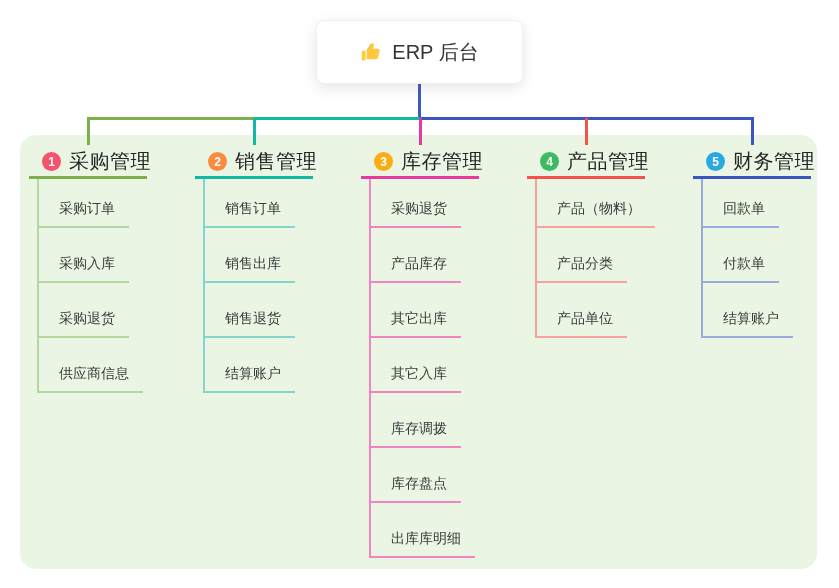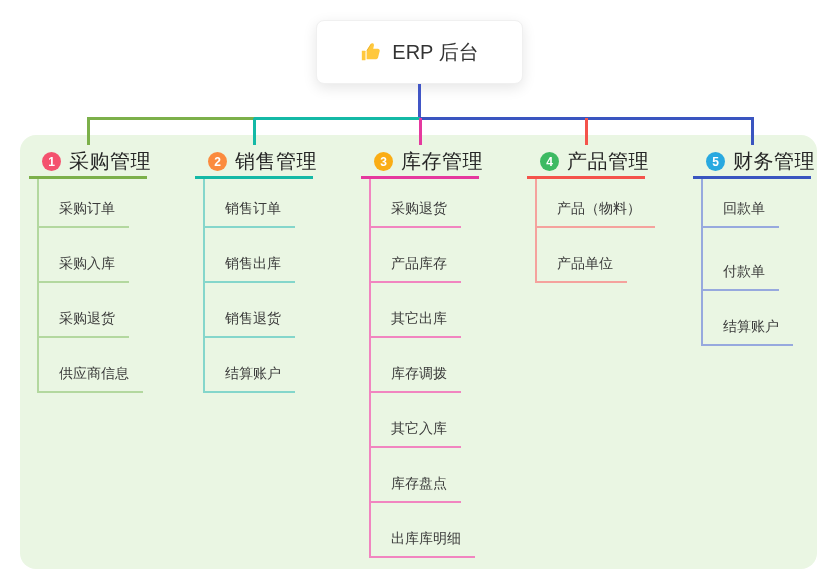--- a/index.html
+++ b/index.html
@@ -106,45 +106,46 @@
         <div class="drop" style="background: rgb(229, 57, 158);"></div>
         <div class="bhead">
           <span class="badge" style="background: rgb(250, 173, 20);">3</span>
           <span class="btitle">库存管理</span>
         </div>
         <div class="bline" style="background: rgb(229, 57, 158);"></div>
         <div class="children" style="border-left-color: rgb(241, 133, 192);">
           <div class="child" style="border-bottom-color: rgb(241, 133, 192);">采购退货</div>
           <div class="child" style="border-bottom-color: rgb(241, 133, 192);">产品库存</div>
           <div class="child" style="border-bottom-color: rgb(241, 133, 192);">其它出库</div>
+          <div class="child" style="border-bottom-color: rgb(241, 133, 192);">其它入库</div>
           <div class="child" style="border-bottom-color: rgb(241, 133, 192);">库存调拨</div>
-          <div class="child" style="border-bottom-color: rgb(241, 133, 192);">其它入库</div>
           <div class="child" style="border-bottom-color: rgb(241, 133, 192);">库存盘点</div>
           <div class="child" style="border-bottom-color: rgb(241, 133, 192);">出库库明细</div>
         </div>
       </div>
       <div class="branch" style="left: 527px;">
         <div class="drop" style="background: rgb(244, 83, 75);"></div>
         <div class="bhead">
           <span class="badge" style="background: rgb(61, 186, 98);">4</span>
           <span class="btitle">产品管理</span>
         </div>
         <div class="bline" style="background: rgb(244, 83, 75);"></div>
         <div class="children" style="border-left-color: rgb(245, 162, 157);">
           <div class="child" style="border-bottom-color: rgb(245, 162, 157);">产品（物料）</div>
+          <div class="child" style="border-bottom-color: rgb(245, 162, 157);">产品分类</div>
           <div class="child" style="border-bottom-color: rgb(245, 162, 157);">产品单位</div>
         </div>
       </div>
       <div class="branch" style="left: 693px;">
         <div class="drop" style="background: rgb(58, 85, 192);"></div>
         <div class="bhead">
           <span class="badge" style="background: rgb(41, 169, 224);">5</span>
           <span class="btitle">财务管理</span>
         </div>
         <div class="bline" style="background: rgb(58, 85, 192);"></div>
         <div class="children" style="border-left-color: rgb(151, 169, 222);">
           <div class="child" style="border-bottom-color: rgb(151, 169, 222);">回款单</div>
-          <div class="child" style="border-bottom-color: rgb(151, 169, 222); margin-top: 8px;">付款单</div>
+          <div class="child" style="border-bottom-color: rgb(151, 169, 222);">付款单</div>
           <div class="child" style="border-bottom-color: rgb(151, 169, 222);">结算账户</div>
         </div>
       </div>
     </div>
 </div>
 
 </body></html>

